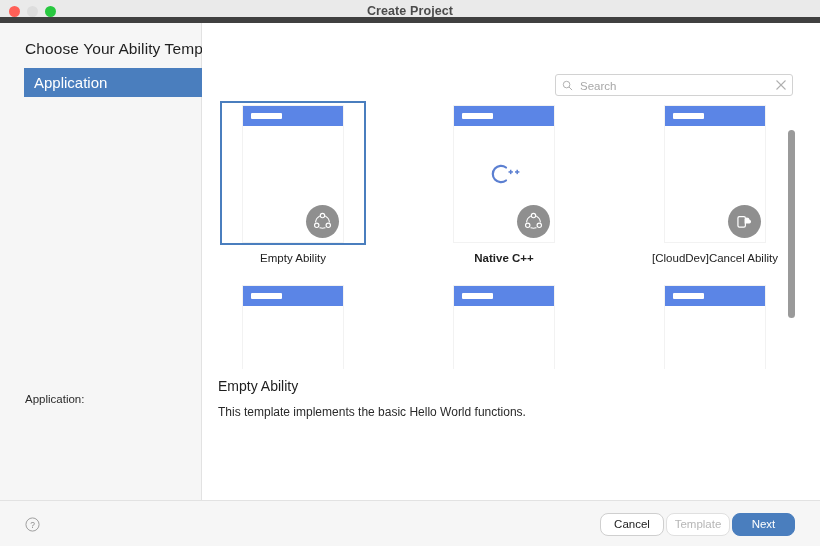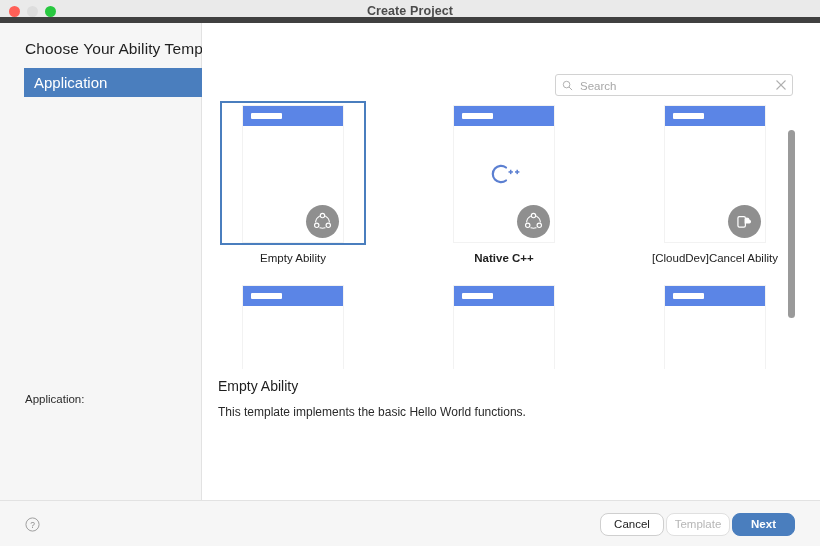--- a/index.html
+++ b/index.html
@@ -269,21 +269,20 @@
     left: 666px; width: 64px;
     color: #b6b6b6;
     border-color: #e0e0e0;
     cursor: default;
   }
   #btn-next {
     left: 732px; width: 63px;
     background: #4a7ebe;
     border-color: #4a7ebe;
     color: #ffffff;
-    font-weight: bold;
   }
 </style>
 </head>
 <body>
 
 <div id="window">
 
   <div id="titlebar">
     <div class="traffic" id="tl-close"></div>
     <div class="traffic" id="tl-min"></div>

